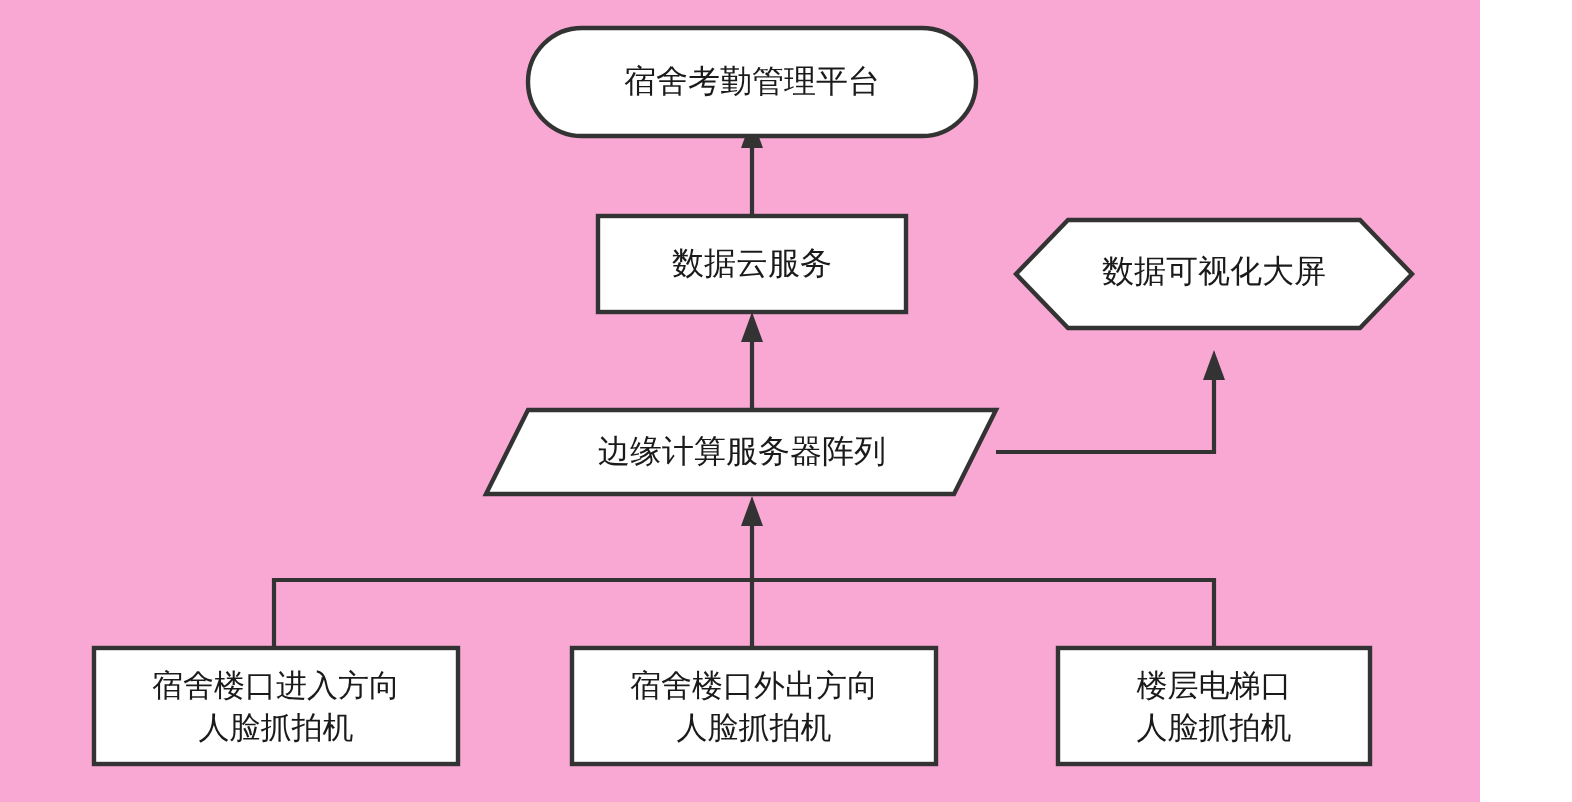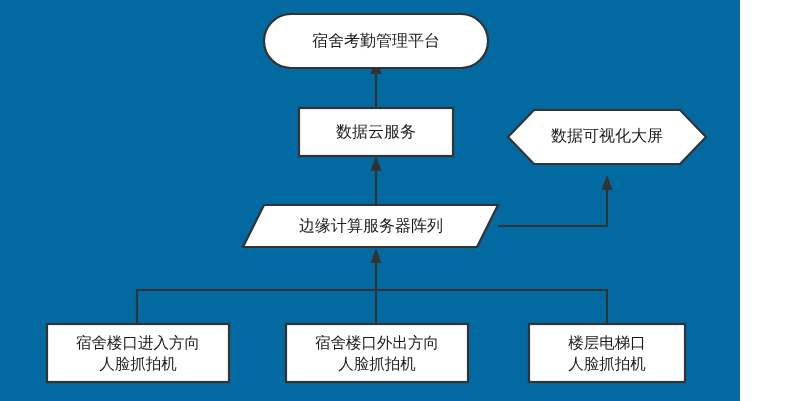--- a/index.html
+++ b/index.html
@@ -10,21 +10,21 @@
   body {
     width: 786px;
     height: 401px;
     overflow: hidden;
     font-family: "Liberation Sans", "DejaVu Sans", sans-serif;
   }
   #diagram-root {
     position: relative;
     width: 740px;
     height: 401px;
-    background: #0369a1;
+    background: #f9a8d4;
   }
   svg#flowchart {
     display: block;
     width: 786px;
     height: 401px;
   }
   .node-shape {
     fill: #ffffff;
     stroke: #333333;
     stroke-width: 2.2;

